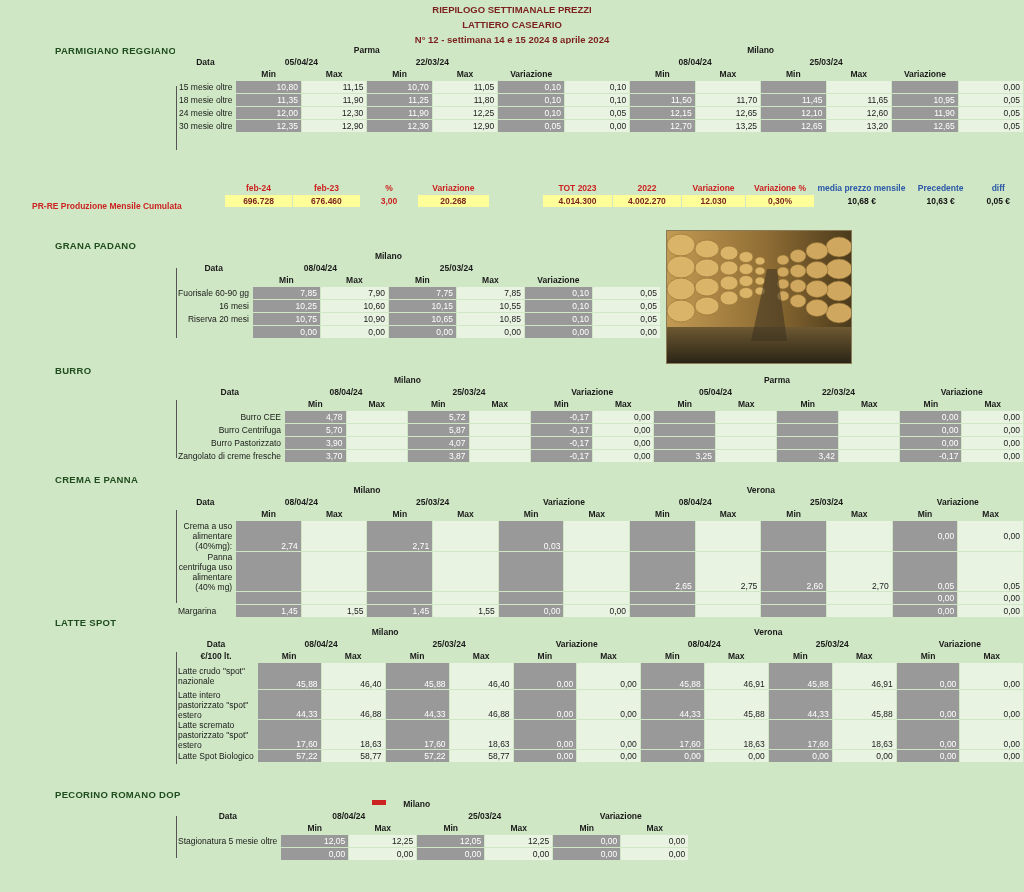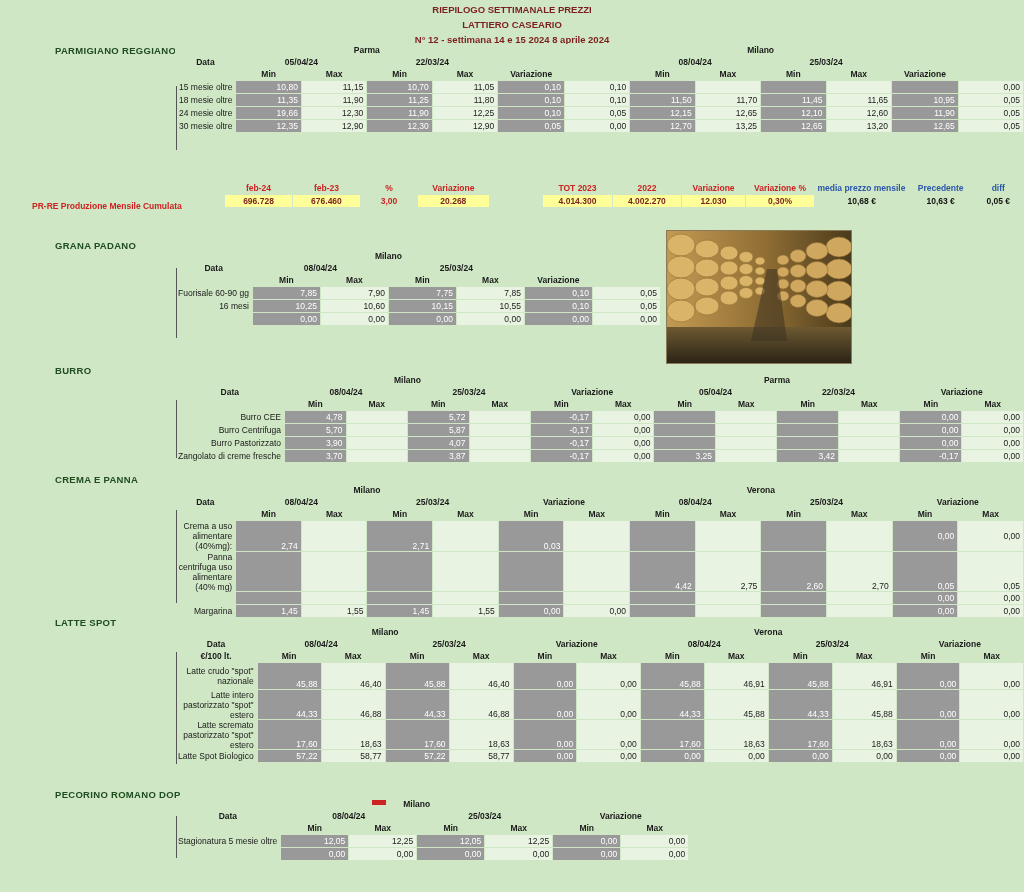--- a/index.html
+++ b/index.html
@@ -68,21 +68,21 @@
     border:1px solid #7a7a7a;
     color:#1a1a1a;
   }
   .rowlab{
     text-align:right;
     background:#cfe7c4;
     border:none !important;
     padding-right:5px;
     font-size:8.5px;
   }
-  .rowlab-c{text-align:right;}
+  .rowlab-c{text-align:left;}
   
   .yellow{
     background:#ffff99;
     text-align:center;
     border:1px solid #bbbb55;
     color:#7b1f1f;
     font-weight:bold;
     font-size:8px;
   }
   .yhdr{
@@ -182,21 +182,21 @@
     <td class="cell-w">0,10</td>
     <td class="cell-g">11,50</td>
     <td class="cell-w">11,70</td>
     <td class="cell-g">11,45</td>
     <td class="cell-w">11,65</td>
     <td class="cell-g">10,95</td>
     <td class="cell-w">0,05</td>
   </tr>
   <tr>
     <td class="rowlab">24 mesie oltre</td>
-    <td class="cell-g">19,66</td>
+    <td class="cell-g">12,00</td>
     <td class="cell-w">12,30</td>
     <td class="cell-g">11,90</td>
     <td class="cell-w">12,25</td>
     <td class="cell-g">0,10</td>
     <td class="cell-w">0,05</td>
     <td class="cell-g">12,15</td>
     <td class="cell-w">12,65</td>
     <td class="cell-g">12,10</td>
     <td class="cell-w">12,60</td>
     <td class="cell-g">11,90</td>
@@ -288,20 +288,29 @@
     <td class="cell-w">7,85</td>
     <td class="cell-g">0,10</td>
     <td class="cell-w">0,05</td>
   </tr>
   <tr>
     <td class="rowlab">16 mesi</td>
     <td class="cell-g">10,25</td>
     <td class="cell-w">10,60</td>
     <td class="cell-g">10,15</td>
     <td class="cell-w">10,55</td>
+    <td class="cell-g">0,10</td>
+    <td class="cell-w">0,05</td>
+  </tr>
+  <tr>
+    <td class="rowlab">Riserva 20 mesi</td>
+    <td class="cell-g">10,75</td>
+    <td class="cell-w">10,90</td>
+    <td class="cell-g">10,65</td>
+    <td class="cell-w">10,85</td>
     <td class="cell-g">0,10</td>
     <td class="cell-w">0,05</td>
   </tr>
   <tr>
     <td class="rowlab"></td>
     <td class="cell-g">0,00</td>
     <td class="cell-w">0,00</td>
     <td class="cell-g">0,00</td>
     <td class="cell-w">0,00</td>
     <td class="cell-g">0,00</td>
@@ -520,21 +529,21 @@
     <td class="cell-w" style="height:30px;">0,00</td>
   </tr>
   <tr style="height:30px;">
     <td class="rowlab" style="height:30px;white-space:normal;">Panna centrifuga uso alimentare (40% mg)</td>
     <td class="cell-g" style="height:30px;"></td>
     <td class="cell-w" style="height:30px;"></td>
     <td class="cell-g" style="height:30px;"></td>
     <td class="cell-w" style="height:30px;"></td>
     <td class="cell-g" style="height:30px;"></td>
     <td class="cell-w" style="height:30px;"></td>
-    <td class="cell-g" style="height:30px;vertical-align:bottom;">4,42</td>
+    <td class="cell-g" style="height:30px;vertical-align:bottom;">2,65</td>
     <td class="cell-w" style="height:30px;vertical-align:bottom;">2,75</td>
     <td class="cell-g" style="height:30px;vertical-align:bottom;">2,60</td>
     <td class="cell-w" style="height:30px;vertical-align:bottom;">2,70</td>
     <td class="cell-g" style="height:30px;vertical-align:bottom;">0,05</td>
     <td class="cell-w" style="height:30px;vertical-align:bottom;">0,05</td>
   </tr>
   <tr>
     <td class="rowlab"></td>
     <td class="cell-g"></td>
     <td class="cell-w"></td>

